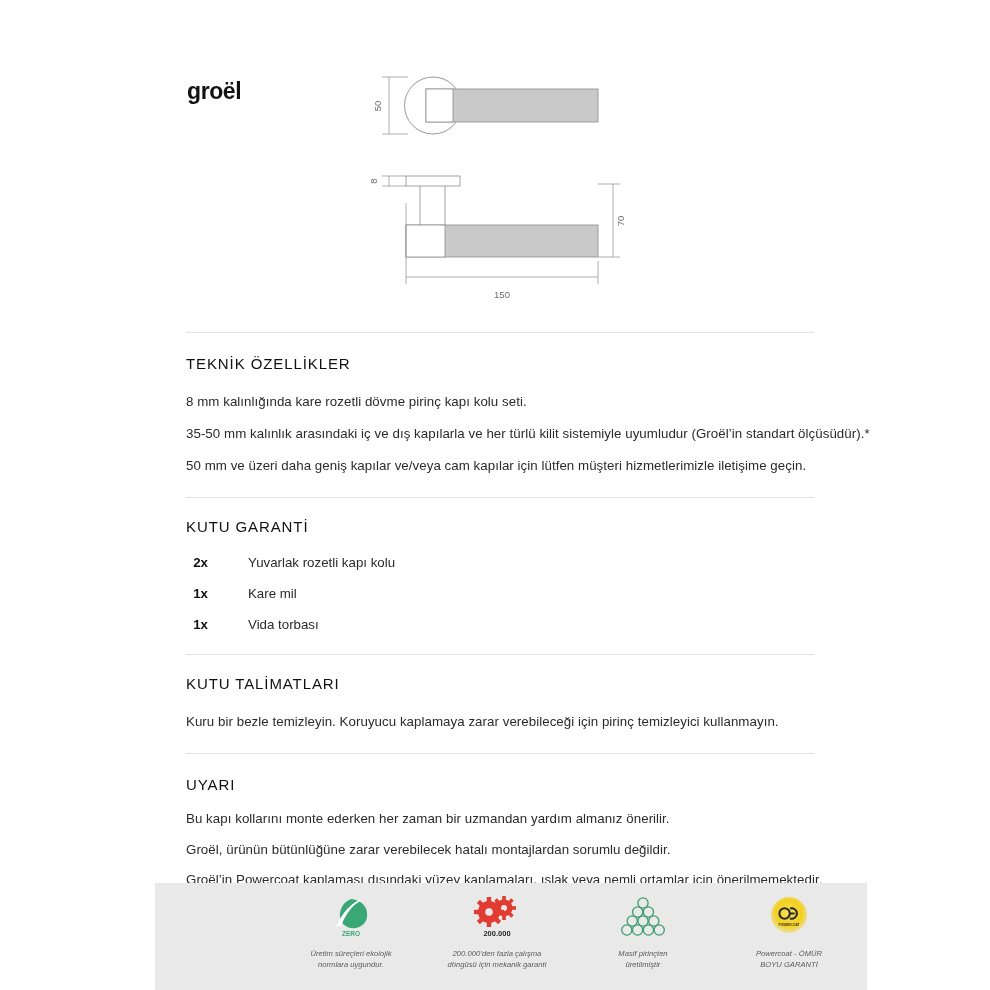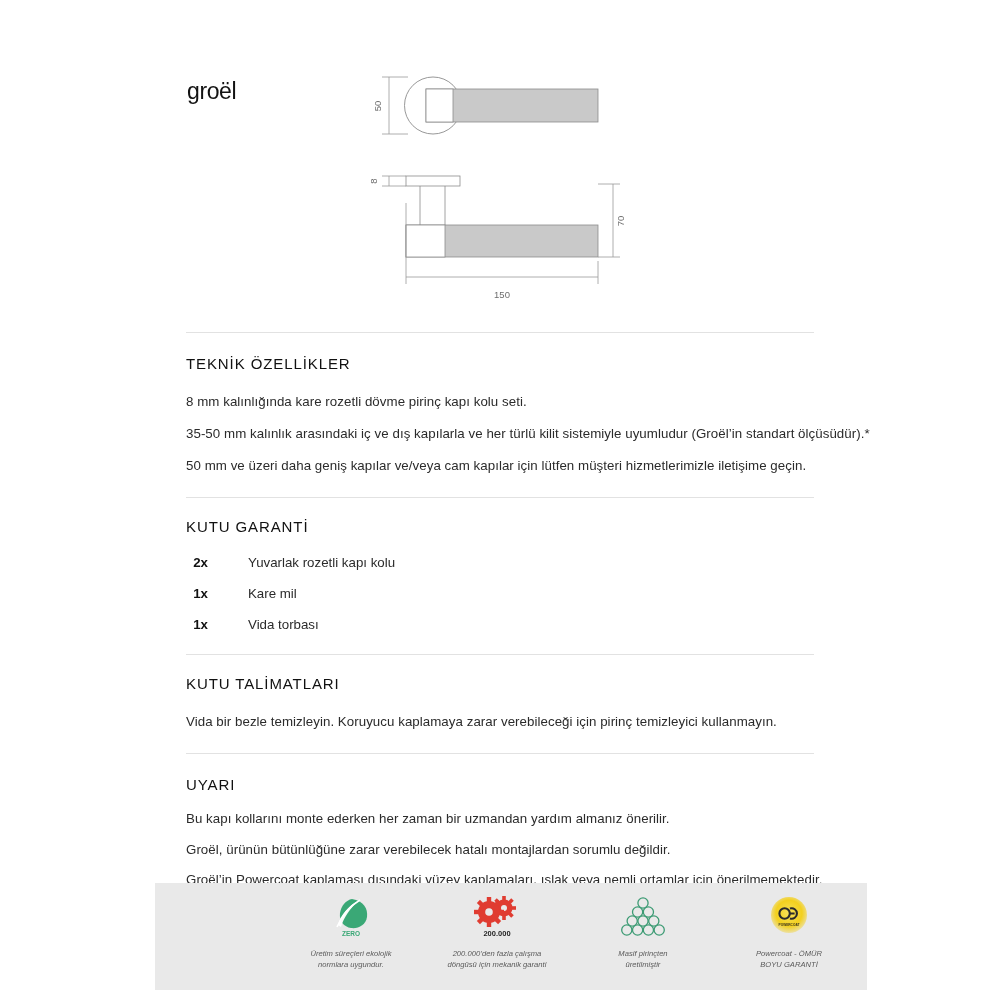--- a/index.html
+++ b/index.html
@@ -28,21 +28,21 @@
     width: 990px;
     height: 320px;
   }
 
   .brand-logo {
     position: absolute;
     left: 187px;
     top: 80px;
     font-family: "Liberation Sans", sans-serif;
     font-size: 23px;
-    font-weight: 400;
+    font-weight: 700;
     letter-spacing: -0.4px;
     color: #121212;
     line-height: 1;
   }
 
   .tech-svg {
     position: absolute;
     left: 350px;
     top: 62px;
   }
@@ -247,21 +247,21 @@
       </div>
     </div>
 
     <div class="sp-20"></div>
     <div class="divider"></div>
 
     <div class="sp-20"></div>
     <div class="section">
       <div class="section-title">KUTU TALİMATLARI</div>
       <div class="sp-20"></div>
-      <div class="body-line">Vida bir bezle temizleyin. Koruyucu kaplamaya zarar verebileceği için pirinç temizleyici kullanmayın.</div>
+      <div class="body-line">Kuru bir bezle temizleyin. Koruyucu kaplamaya zarar verebileceği için pirinç temizleyici kullanmayın.</div>
     </div>
 
     <div class="sp-22"></div>
     <div class="divider"></div>
 
     <div class="sp-22"></div>
     <div class="section">
       <div class="section-title">UYARI</div>
       <div class="sp-16"></div>
       <div class="body-line">Bu kapı kollarını monte ederken her zaman bir uzmandan yardım almanız önerilir.</div>

